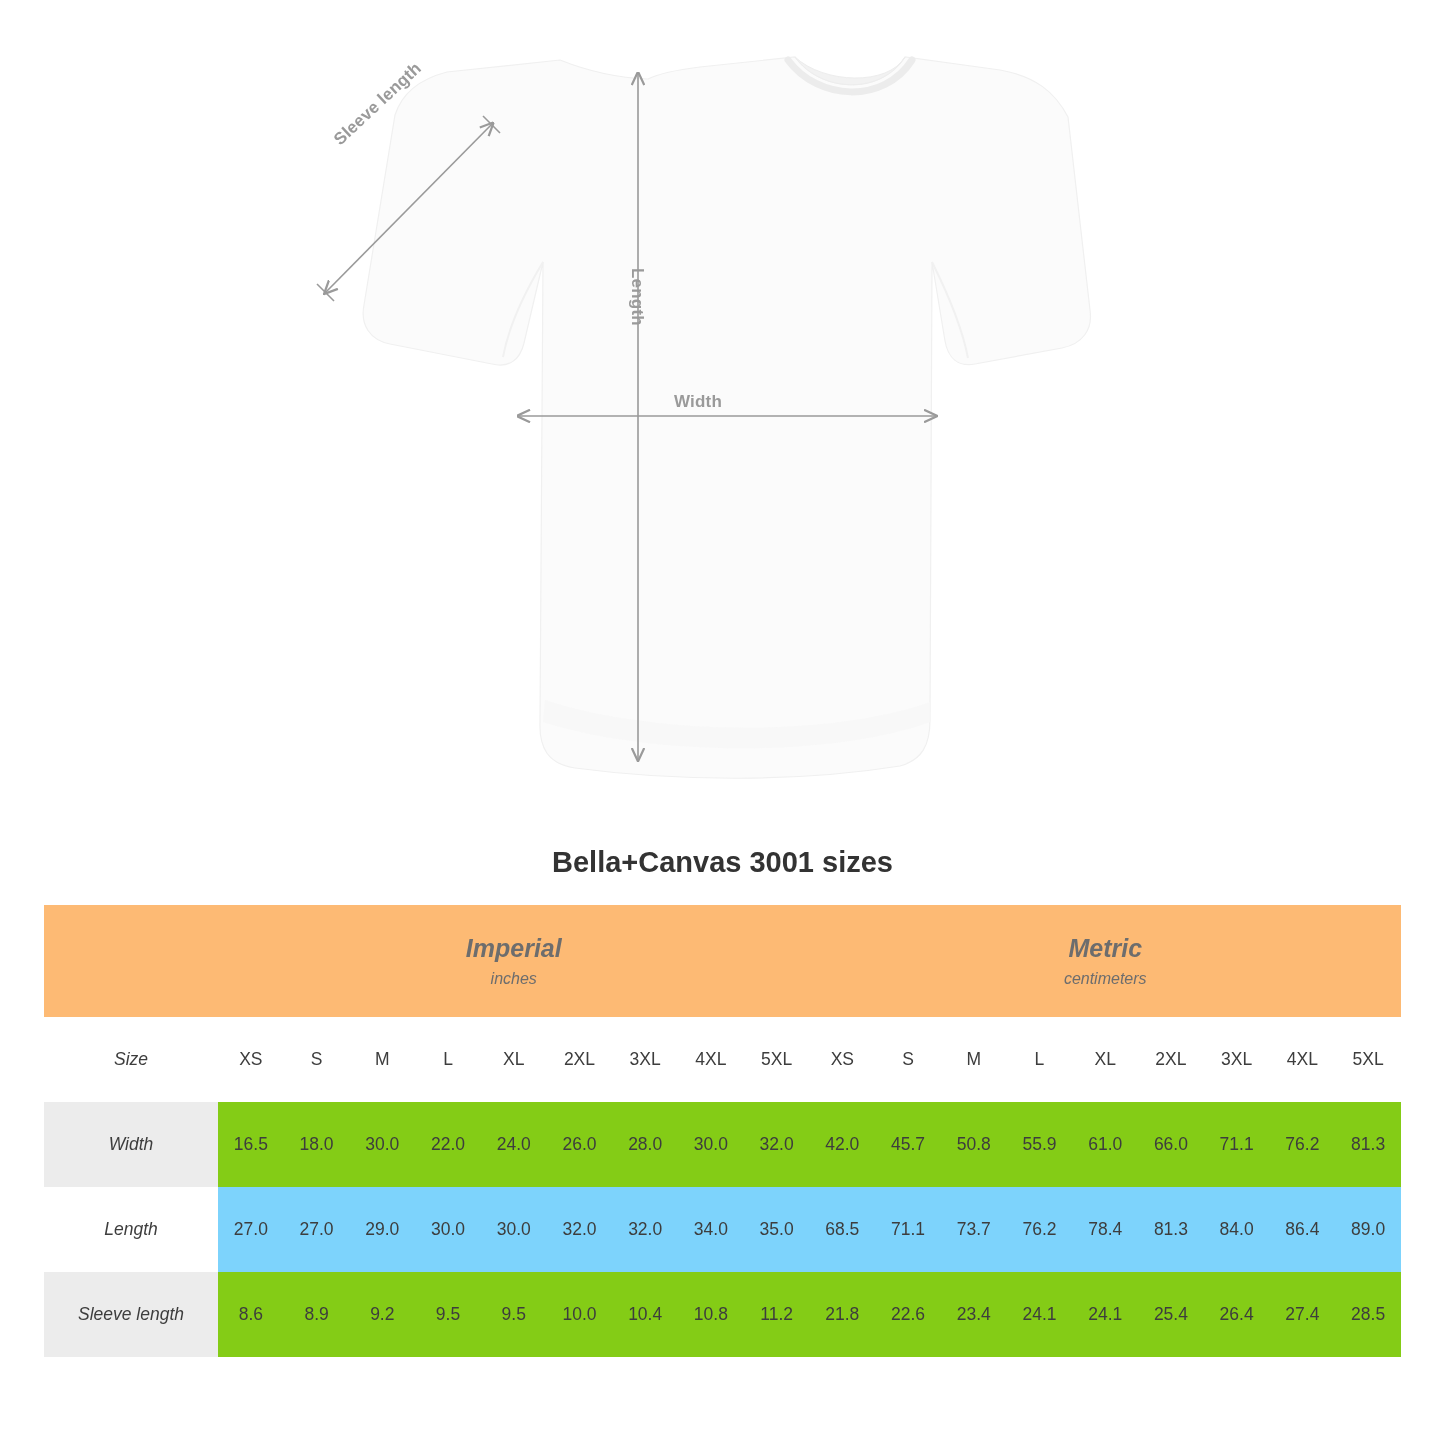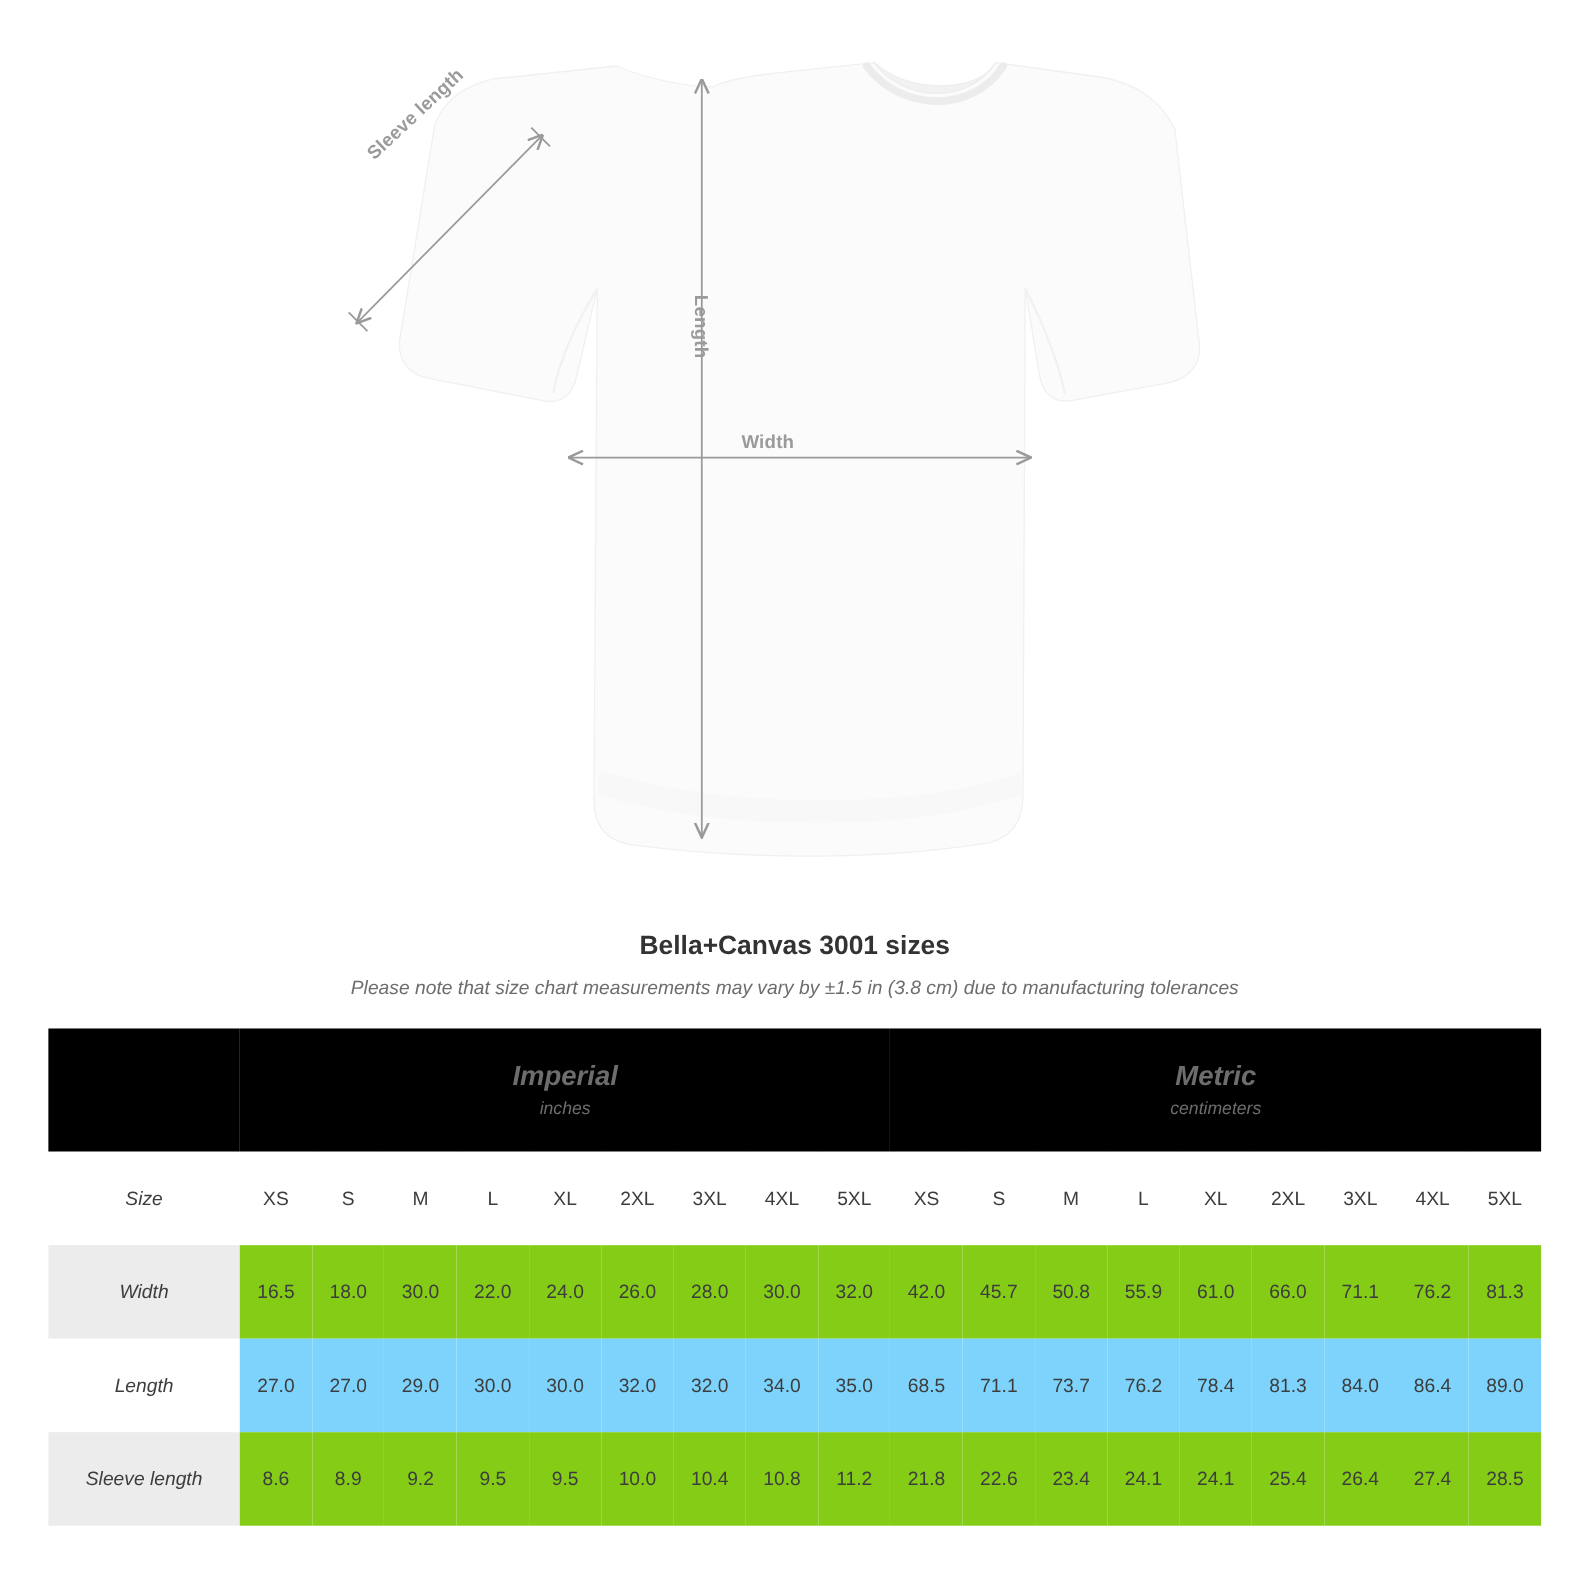--- a/index.html
+++ b/index.html
@@ -55,21 +55,21 @@
     left: 674px;
     top: 392px;
   }
 
   
   .title-block {
     text-align: center;
     margin-top: 16px;
   }
   .chart-title {
-    font-size: 24px;
+    font-size: 29px;
     font-weight: bold;
     color: #333333;
     margin: 0 0 14px 0;
   }
   .chart-note {
     font-size: 17.5px;
     font-style: italic;
     color: #6d6d6d;
     margin: 0;
   }
@@ -100,21 +100,21 @@
     display: block;
     margin-bottom: 7px;
   }
   .unit-head .unit-sub {
     font-size: 16px;
     font-style: italic;
     display: block;
     text-align: center;
   }
   .blank-head {
-    background: #000000;
+    background: #fdba74;
   }
   .row-head {
     background: #ececec;
     font-weight: bold;
     font-size: 17.5px;
     color: #3d3d3d;
     height: 83px;
   }
   .col-head {
     background: #ffffff;
@@ -205,21 +205,20 @@
       </g>
     </svg>
 
     <div class="dim-label label-sleeve">Sleeve length</div>
     <div class="dim-label label-length">Length</div>
     <div class="dim-label label-width">Width</div>
   </div>
 
   <div class="title-block">
     <h1 class="chart-title">Bella+Canvas 3001 sizes</h1>
-    <p class="chart-note">Please note that size chart measurements may vary by ±1.5 in (3.8 cm) due to manufacturing tolerances</p>
   </div>
 
   <div class="table-wrap">
     <table class="size-table">
       <tbody>
           <tr class="unit-head">
         <td class="first-col blank-head"></td>
         <td class="blank-head" colspan="9">
           <span class="unit-name">Imperial</span>
           <span class="unit-sub">inches</span>

